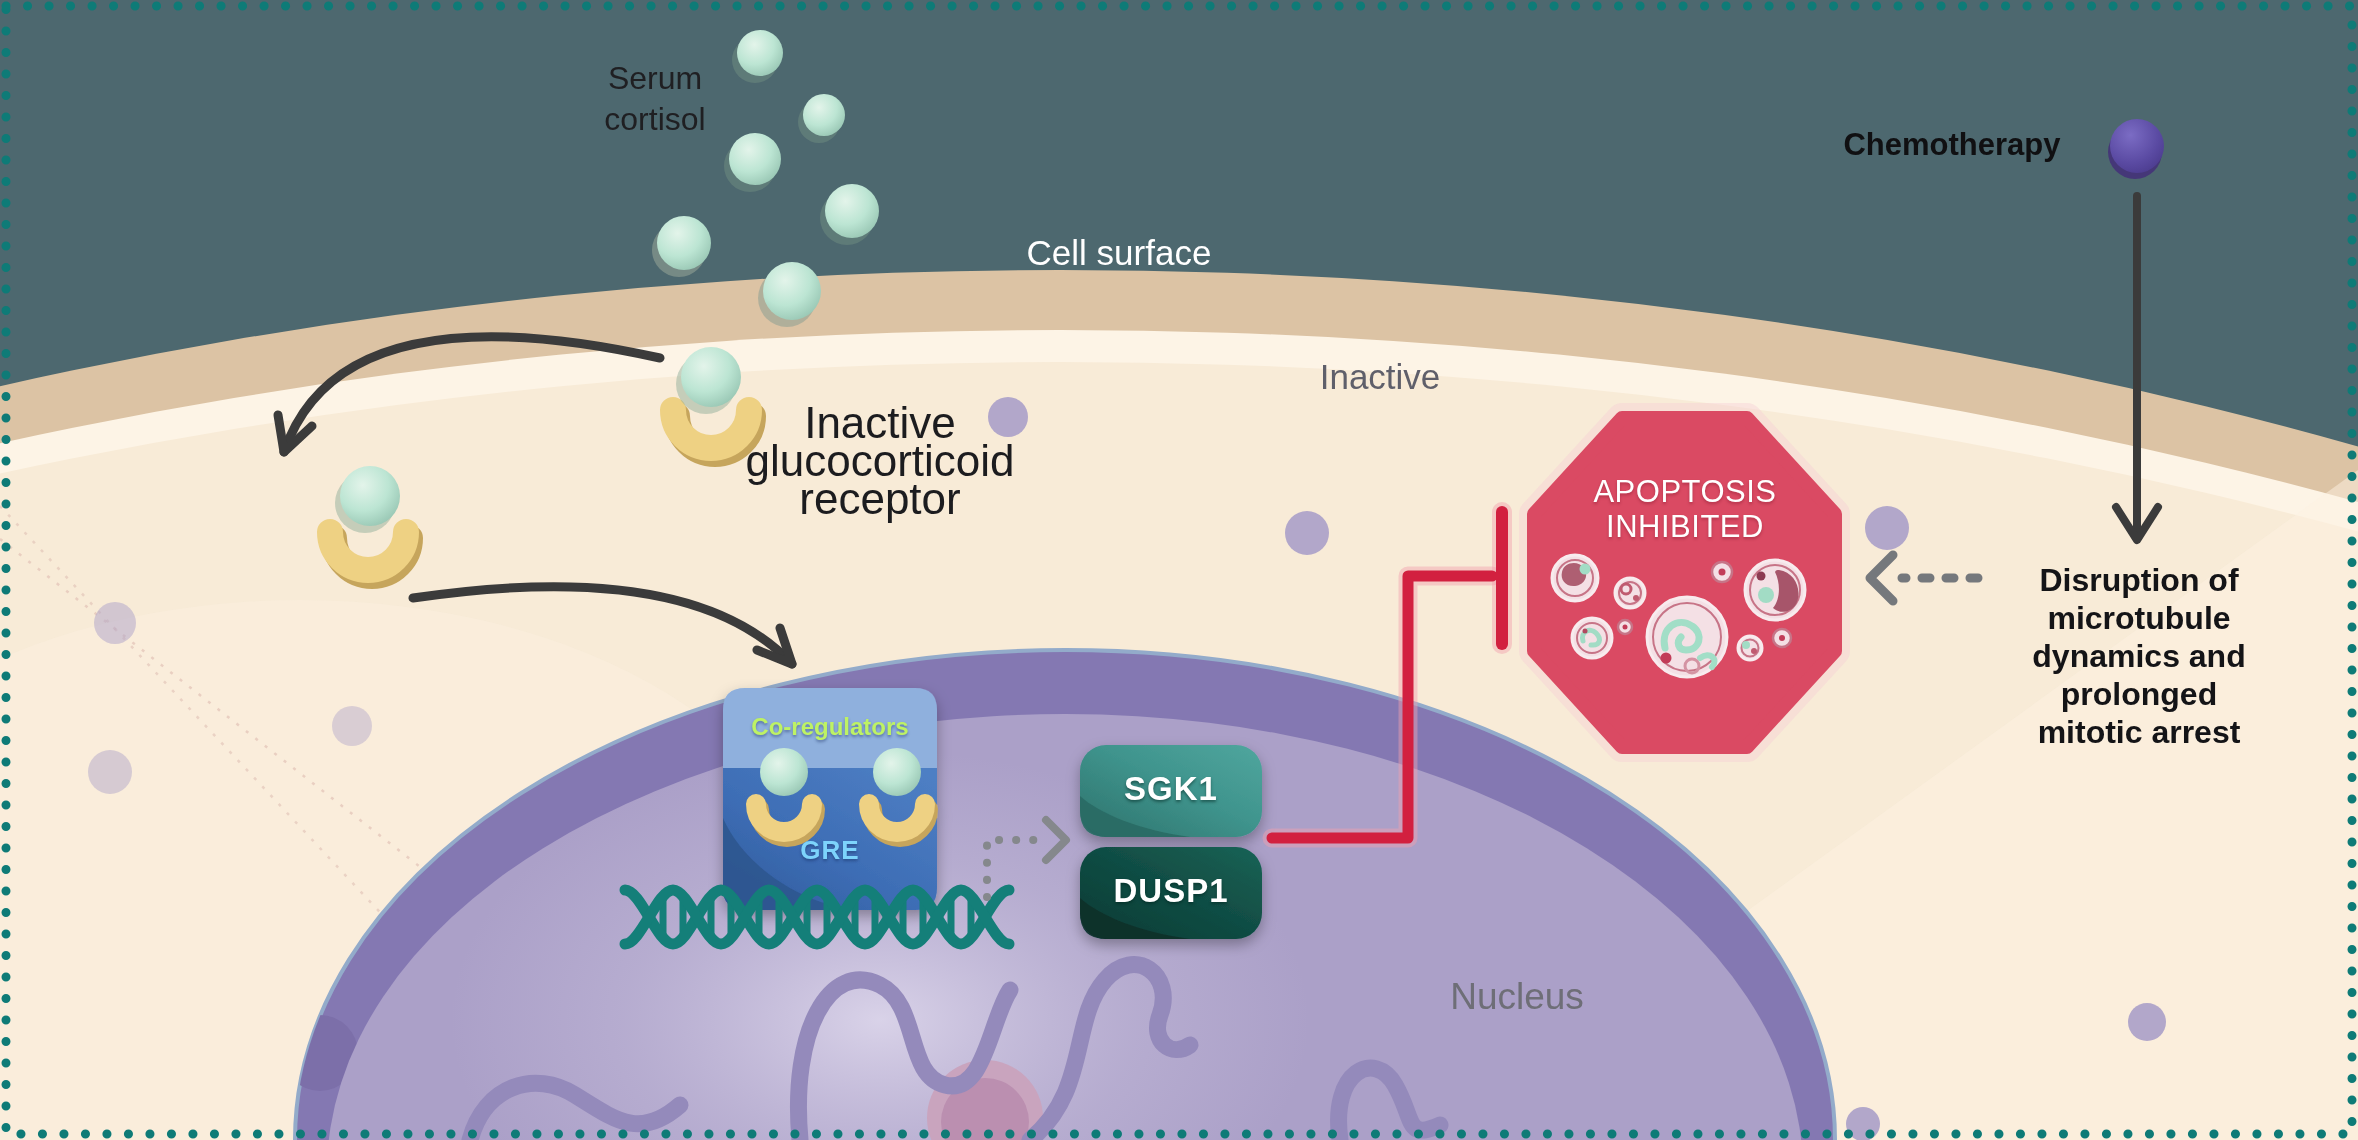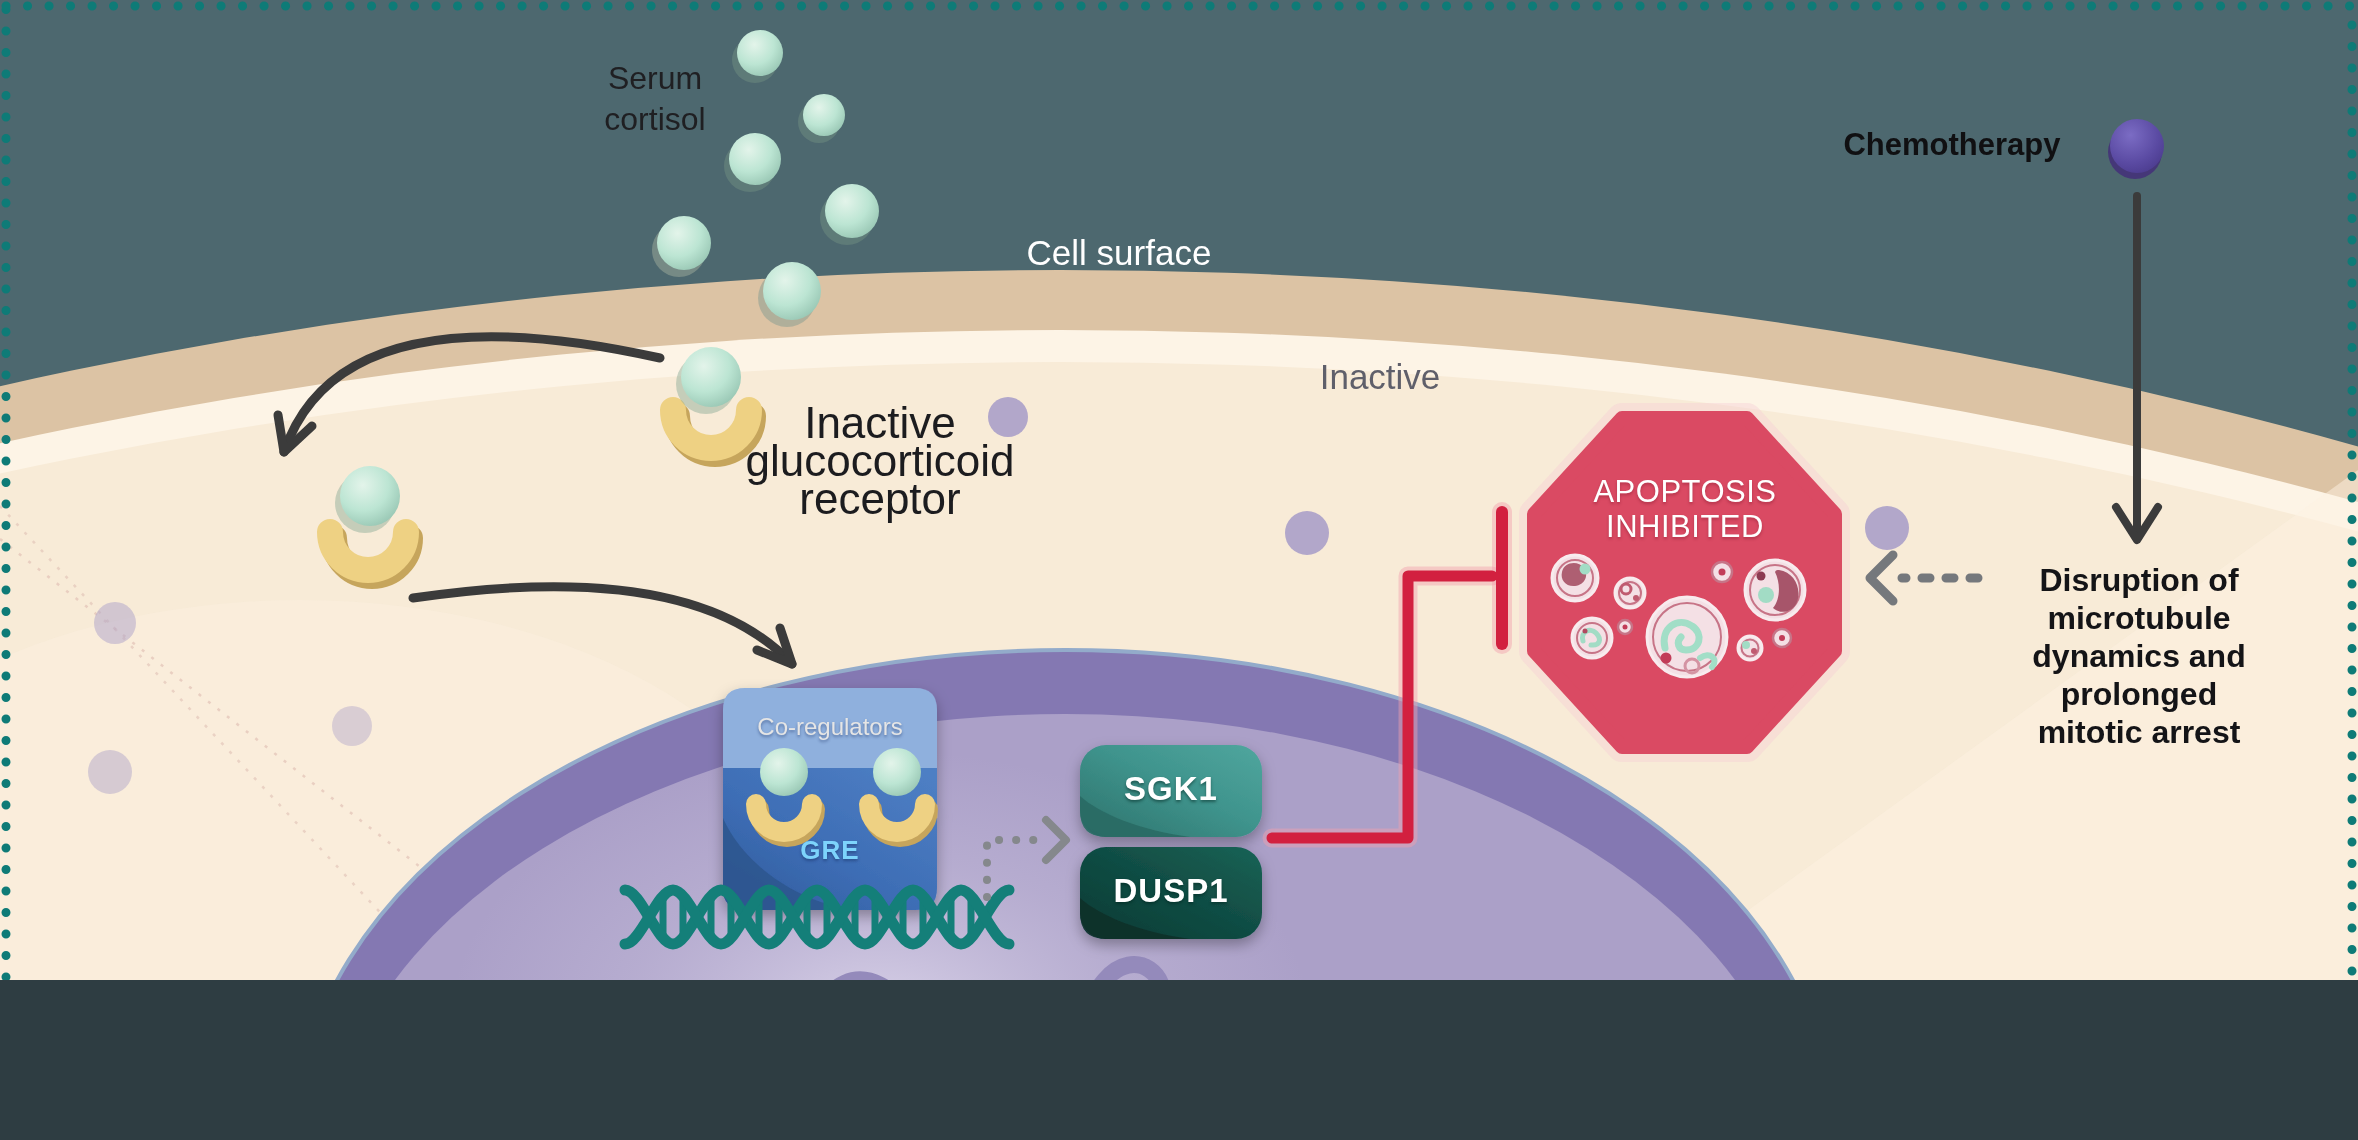--- a/index.html
+++ b/index.html
@@ -1,28 +1,28 @@
 <!DOCTYPE html>
 <html><head>
 <meta charset="utf-8">
 <style>
   html,body{margin:0;padding:0;background:#2e3d42;}
-  .scene{position:relative;width:2358px;height:980px;overflow:hidden;background:#4d686f;
+  .scene{position:relative;width:2358px;height:1140px;overflow:hidden;background:#4d686f;
          font-family:"Liberation Sans",sans-serif;}
   .art{position:absolute;left:0;top:0;width:2358px;height:1140px;display:block;}
   .lbl{position:absolute;transform:translateX(-50%);text-align:center;white-space:normal;
        font-family:"Liberation Sans",sans-serif;}
   .l-serum{left:655px;top:58px;width:180px;font-size:32px;line-height:41px;color:#1f1f22;}
   .l-cellsurface{left:1119px;top:189px;width:260px;font-size:35px;color:#ffffff;margin-top:44px;}
   .l-cytoplasm{left:1380px;top:357px;width:260px;font-size:35px;color:#5f5f6a;}
   .l-chemo{left:1952px;top:127px;width:260px;font-size:31px;font-weight:bold;color:#101012;}
   .l-inactive{left:880px;top:404px;width:280px;font-size:44px;line-height:38px;color:#1c1c1f;}
   .l-activated{left:400px;top:587px;width:300px;font-size:34px;font-weight:bold;line-height:38px;color:#131316;}
   .l-nucleus{left:1517px;top:976px;width:220px;font-size:37px;color:#6e6e77;}
-  .l-coreg{left:830px;top:713px;width:220px;font-size:24px;font-weight:normal;color:#e5e5e5;
+  .l-coreg{left:830px;top:713px;width:220px;font-size:24px;font-weight:bold;color:#bef264;
            text-shadow:0 2px 3px rgba(20,40,90,.45);}
   .l-gre{left:830px;top:835px;width:220px;font-size:26px;font-weight:bold;color:#7dd3fc;letter-spacing:1px;
          text-shadow:0 2px 3px rgba(20,40,90,.45);}
   .l-sgk1{left:1171px;top:770px;width:200px;font-size:33px;font-weight:bold;color:#fff;letter-spacing:1px;
           text-shadow:0 2px 3px rgba(0,35,30,.5);}
   .l-dusp1{left:1171px;top:872px;width:200px;font-size:33px;font-weight:bold;color:#fff;letter-spacing:1px;
            text-shadow:0 2px 3px rgba(0,35,30,.5);}
   .l-apopt{left:1685px;top:474px;width:250px;font-size:31px;font-weight:normal;color:#fff;line-height:35px;
            letter-spacing:.5px;text-shadow:0 2px 3px rgba(120,20,40,.4);}
   .l-apopt span{display:block;}

